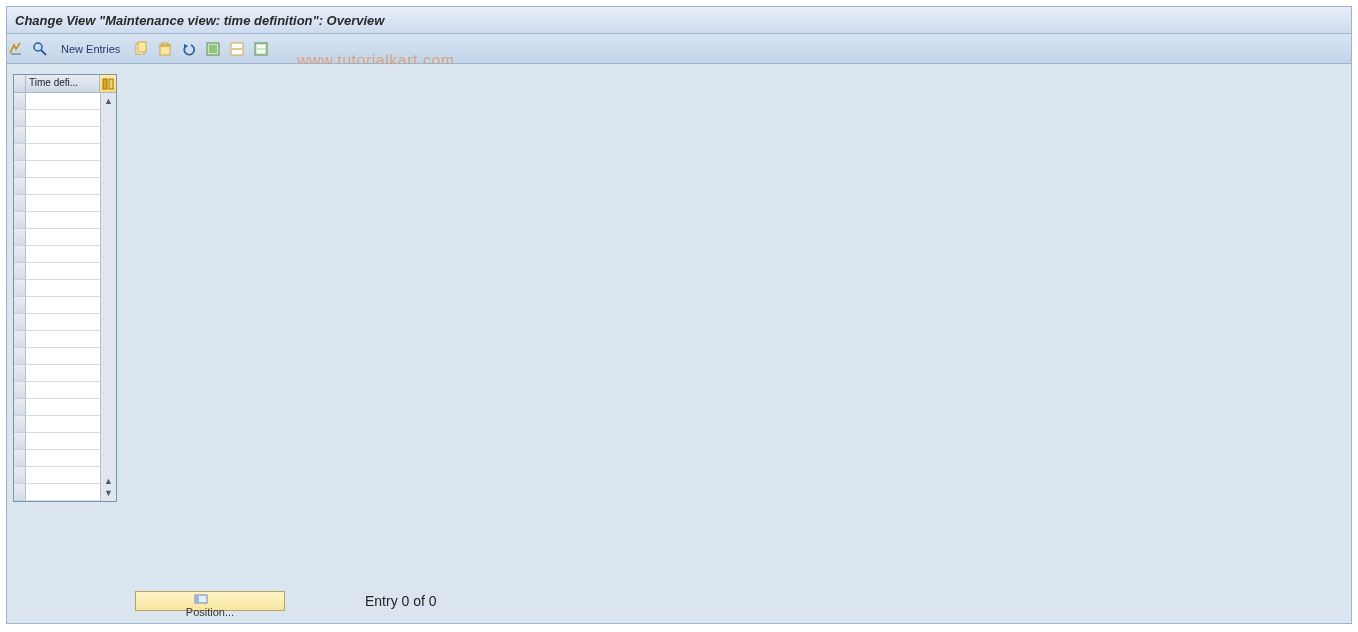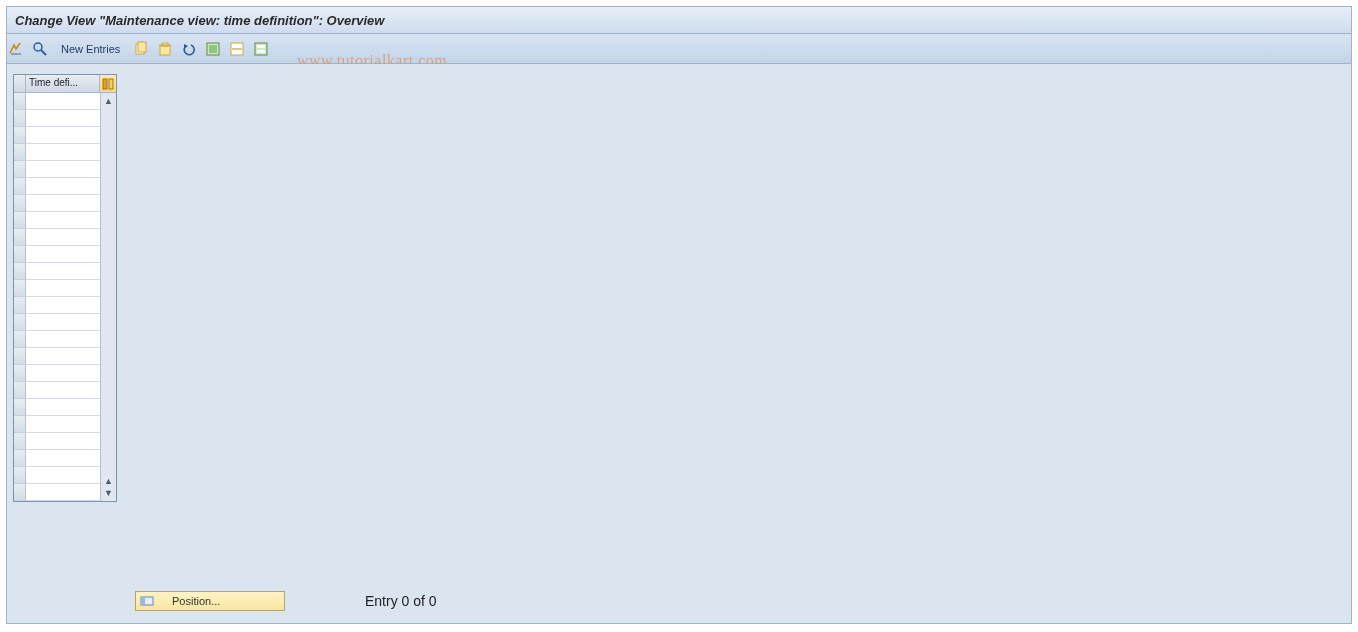--- a/index.html
+++ b/index.html
@@ -50,21 +50,21 @@
     color: #223b66;
     padding: 2px 6px;
     cursor: pointer;
   }
   .watermark {
     position: absolute;
     left: 290px;
     color: #e0925f;
     font-size: 16px;
     letter-spacing: 0.5px;
-    font-family: Liberation Serif, serif;
+    font-family: Liberation Sans, sans-serif;
     opacity: 0.75;
     pointer-events: none;
     margin-top: 25px;
   }
 
   .content-area {
     background: #dbe5ef;
     border: 1px solid #9fb3cc;
     border-top: none;
     margin: 0 6px;
@@ -160,20 +160,21 @@
     width: 150px;
     height: 20px;
     background: linear-gradient(to bottom,#fff3c6,#f7e6a0);
     border: 1px solid #b7a765;
     display:flex;
     align-items:center;
     cursor:pointer;
     font-size: 11px;
     color:#333;
     padding: 0 4px;
+    flex-direction: column;
   }
   .position-btn .pos-icon {
     width:14px;height:14px;
     margin-right:18px;
     display:inline-flex;align-items:center;justify-content:center;
   }
   .entry-text {
     font-size: 14px;
     color:#222;
   }

